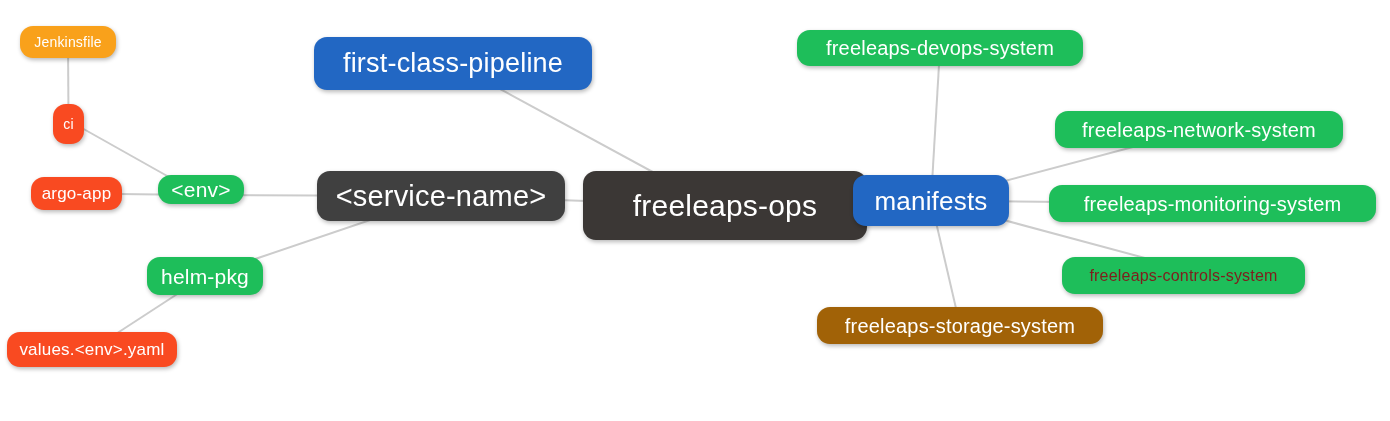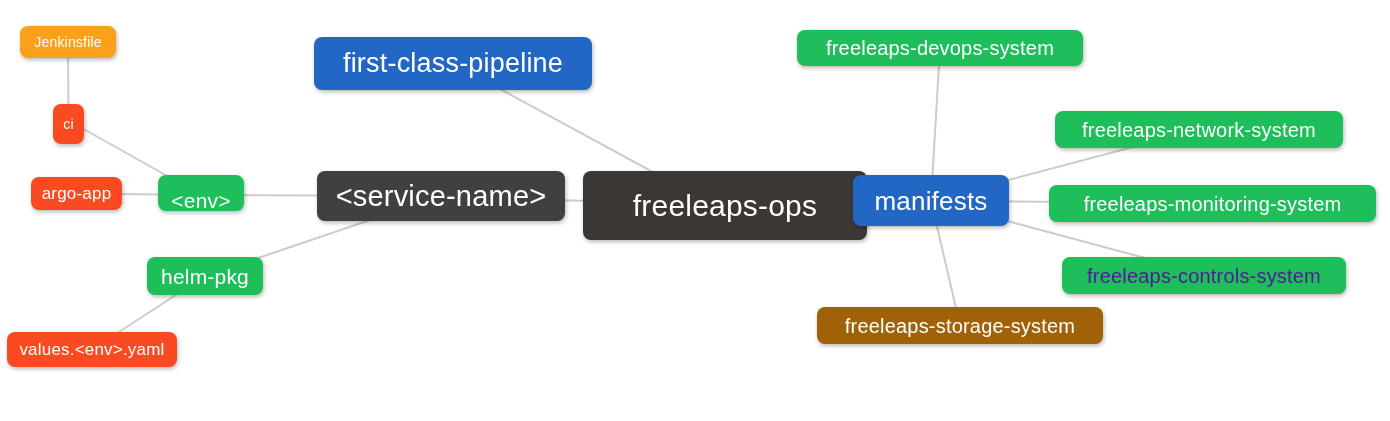--- a/index.html
+++ b/index.html
@@ -21,21 +21,21 @@
     top: 0;
     width: 1390px;
     height: 421px;
   }
   .node {
     position: absolute;
     display: flex;
     align-items: center;
     justify-content: center;
     color: #ffffff;
-    border-radius: 8px;
+    border-radius: 13px;
     box-shadow: 1px 2px 4px rgba(0,0,0,0.28);
     white-space: nowrap;
     cursor: pointer;
     line-height: 1;
     letter-spacing: 0.2px;
   }
 </style>
 </head>
 <body>
 
@@ -62,36 +62,36 @@
       </div>
       <div class="node" style="left: 314px; top: 37px; width: 278px; height: 53px; font-size: 27px; background: rgb(34, 103, 195); color: rgb(255, 255, 255);">
         <span>first-class-pipeline</span>
       </div>
       <div class="node" style="left: 317px; top: 171px; width: 248px; height: 50px; font-size: 29px; background: #404040; color: rgb(255, 255, 255);">
         <span>&lt;service-name&gt;</span>
       </div>
       <div class="node" style="left: 853px; top: 175px; width: 156px; height: 51px; font-size: 26px; background: rgb(34, 103, 195); color: rgb(255, 255, 255); text-align: center;">
         <span>manifests</span>
       </div>
-      <div class="node" style="left: 158px; top: 175px; width: 86px; height: 36px; font-size: 21px; background: rgb(30, 190, 90); color: rgb(255, 255, 255); align-items: flex-end;">
+      <div class="node" style="left: 158px; top: 175px; width: 86px; height: 29px; font-size: 21px; background: rgb(30, 190, 90); color: rgb(255, 255, 255);">
         <span>&lt;env&gt;</span>
       </div>
       <div class="node" style="left: 147px; top: 257px; width: 116px; height: 38px; font-size: 21px; background: rgb(30, 190, 90); color: rgb(255, 255, 255);">
         <span>helm-pkg</span>
       </div>
       <div class="node" style="left: 797px; top: 30px; width: 286px; height: 36px; font-size: 20px; background: rgb(30, 190, 90); color: rgb(255, 255, 255);">
         <span>freeleaps-devops-system</span>
       </div>
       <div class="node" style="left: 1055px; top: 111px; width: 288px; height: 37px; font-size: 20px; background: rgb(30, 190, 90); color: rgb(255, 255, 255);">
         <span>freeleaps-network-system</span>
       </div>
       <div class="node" style="left: 1049px; top: 185px; width: 327px; height: 37px; font-size: 20px; background: rgb(30, 190, 90); color: rgb(255, 255, 255); justify-content: center;">
         <span>freeleaps-monitoring-system</span>
       </div>
-      <div class="node" style="left: 1062px; top: 257px; width: 284px; height: 37px; font-size: 20px; background: rgb(30, 190, 90); color: #4c1d95;">
+      <div class="node" style="left: 1062px; top: 257px; width: 243px; height: 37px; font-size: 16px; background: rgb(30, 190, 90); color: #7f1d1d;">
         <span>freeleaps-controls-system</span>
       </div>
       <div class="node" style="left: 817px; top: 307px; width: 286px; height: 37px; font-size: 20px; background: #a16207; color: rgb(255, 255, 255);">
         <span>freeleaps-storage-system</span>
       </div>
       <div class="node" style="left: 53px; top: 104px; width: 31px; height: 40px; font-size: 14px; background: rgb(249, 74, 33); color: rgb(255, 255, 255);">
         <span>ci</span>
       </div>
       <div class="node" style="left: 31px; top: 177px; width: 91px; height: 33px; font-size: 17px; background: rgb(249, 74, 33); color: rgb(255, 255, 255);">
         <span>argo-app</span>

